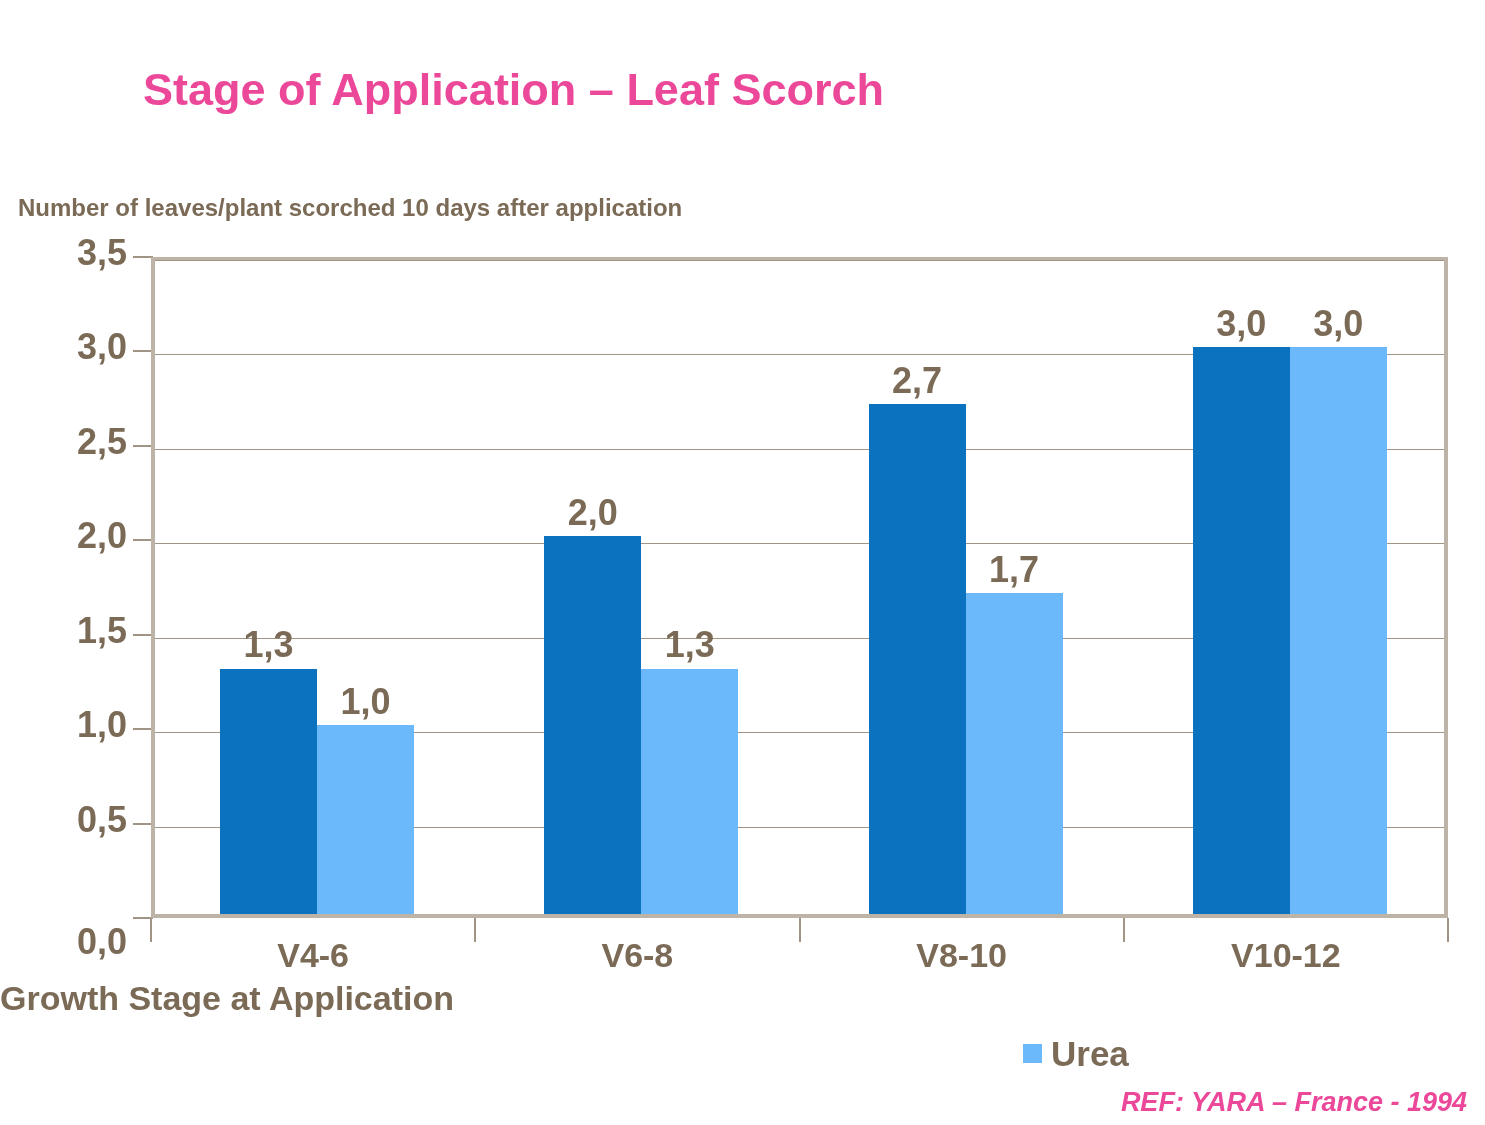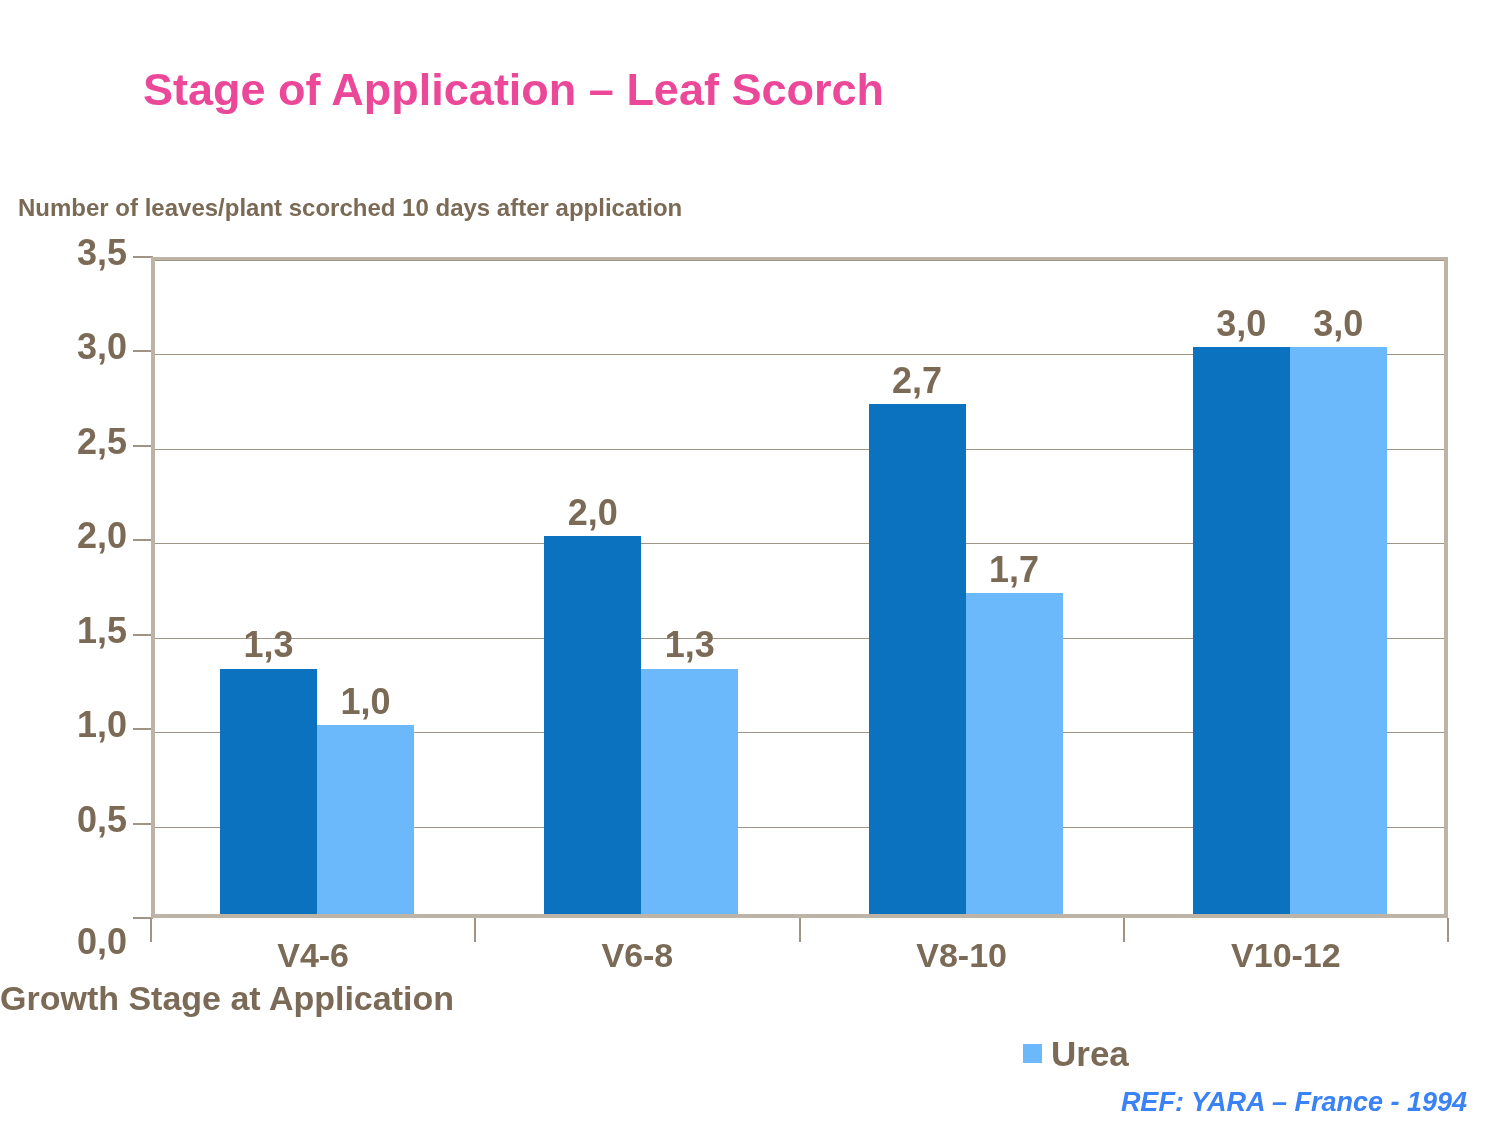--- a/index.html
+++ b/index.html
@@ -142,21 +142,21 @@
   }
 
   
   #ref-note{
     position:absolute;
     top:1087px;
     right:18px;
     font-size:27px;
     font-weight:bold;
     font-style:italic;
-    color:#3b82f6;
+    color:#ec4899;
     white-space:nowrap;
   }
 </style>
 </head>
 <body>
 
 <div id="chart-title">Stage of Application – Leaf Scorch</div>
 <div id="chart-subtitle">Number of leaves/plant scorched 10 days after application</div>
 
 <div id="y-axis">

